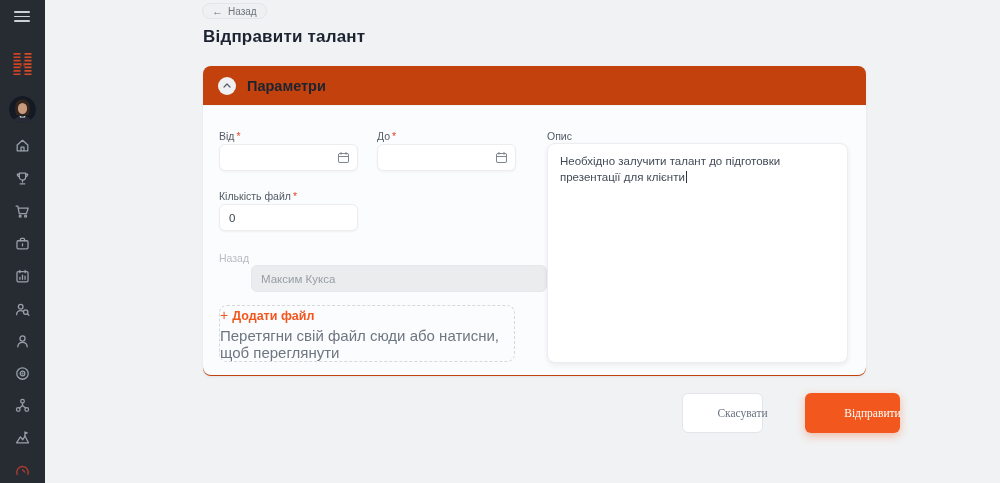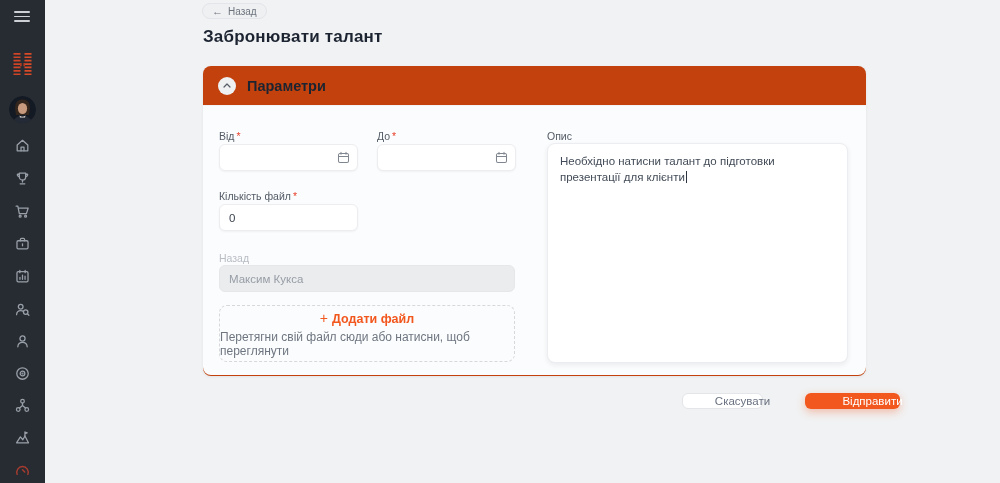--- a/index.html
+++ b/index.html
@@ -43,41 +43,41 @@
   .inp { position:absolute; height:27px; background:#fff;
     border:1px solid #ededf0; border-radius:6px;
     box-shadow:0 1px 2px rgba(30,40,60,.05);
     font-family:"Liberation Sans",sans-serif; font-size:11.5px; color:#3c4450;
     padding:0 9px; outline:none; }
   .date-wrap { position:absolute; width:139px; height:27px; }
   .date-wrap .inp { left:0; top:0; width:139px; padding-right:26px; }
   .cal-ic { position:absolute; right:8px; top:7px; cursor:pointer; }
 
   .inp-disabled { background:#ebecee; border:1px solid #e6e7ea; box-shadow:none;
-    color:#979da6; display:flex; align-items:center; }
+    color:#979da6; display:flex; align-items:center;margin-left:32px; }
   .lbl-disabled { color:#b8bcc3; }
 
   .upload { position:absolute; left:16px; top:199px; width:296px; height:57px;
     border:1px dashed #d6d8dc; border-radius:8px; cursor:pointer;
-    display:flex; flex-direction:column; align-items:center; justify-content:center; gap:4px; }
+    display:flex; flex-direction:column; justify-content:center; gap:4px; }
   .upload-title { font-size:12.5px; font-weight:bold; color:#f2571e; }
   .upload-title .plus { font-weight:normal; margin-right:4px; font-size:14px; }
-  .upload-hint { font-size:12px; color:#6e7681; }
+  .upload-hint { font-size:15px; color:#6e7681; }
 
   .desc-area { position:absolute; left:344px; top:37px; width:301px; height:220px;
     background:#fff; border:1px solid #ecedf0; border-radius:8px;
     box-shadow:0 2px 5px rgba(30,40,60,.08); padding:10px 12px;
     font-size:11.5px; color:#424b57; line-height:1.35; cursor:text; }
   .caret { display:inline-block; width:1.5px; height:12px; background:#2b333e;
     vertical-align:-2px; margin-left:1px; animation:blink 1.1s steps(1) infinite; }
   @keyframes blink { 50% { opacity:0; } }
 
   
-  .btn { position:absolute; top:393px; height:16px; border-radius:6px;
-    font-family:Liberation Sans, sans-serif; font-size:11.5px;
+  .btn { position:absolute; top:393px; height:40px; border-radius:6px;
+    font-family:Liberation Serif, serif; font-size:11.5px;
     display:flex; align-items:center; justify-content:center; cursor:pointer;padding-left:40px; }
   .btn-cancel { left:682px; width:81px; background:#fff; border:1px solid #e3e5e9;
     color:#6a7280; }
   .btn-submit { left:805px; width:95px; background:#f2571e; border:none; color:#fff;
     box-shadow:0 3px 8px rgba(242,87,30,.35); }
 </style>
 </head>
 <body>
 
 <div class="sidebar">
@@ -182,21 +182,21 @@
       <path d="M8 8.2 L10.1 10.4"></path>
     </svg>
   </div>
 </div>
 
 <div class="back-btn">
   <span class="back-arrow">←</span>
   <span>Назад</span>
 </div>
 
-<div class="page-title">Забронювати талант</div>
+<div class="page-title">Відправити талант</div>
 
 <div class="card">
 
   <div class="card-header">
     <div class="chev-circle">
       <svg width="8" height="5" viewBox="0 0 8 5">
         <path d="M1 4 L4 1 L7 4" stroke="#565d66" stroke-width="1.2" fill="none" stroke-linecap="round" stroke-linejoin="round"></path>
       </svg>
     </div>
     <div class="card-title">Параметри</div>
@@ -242,20 +242,20 @@
       <div class="upload-title">
         <span class="plus">+</span><span>Додати файл</span>
       </div>
       <div class="upload-hint">Перетягни свій файл сюди або натисни, щоб переглянути</div>
     </div>
 
     <div class="f-label" style="left:344px; top:24px">
       <span>Опис</span>
     </div>
     <div class="desc-area">
-      <span>Необхідно натисни талант до підготовки презентації для клієнти</span><span class="caret"></span>
+      <span>Необхідно залучити талант до підготовки презентації для клієнти</span><span class="caret"></span>
     </div>
 
   </div>
 </div>
 
 <div class="btn btn-cancel">Скасувати</div>
 <div class="btn btn-submit">Відправити</div>
 
 </body></html>

